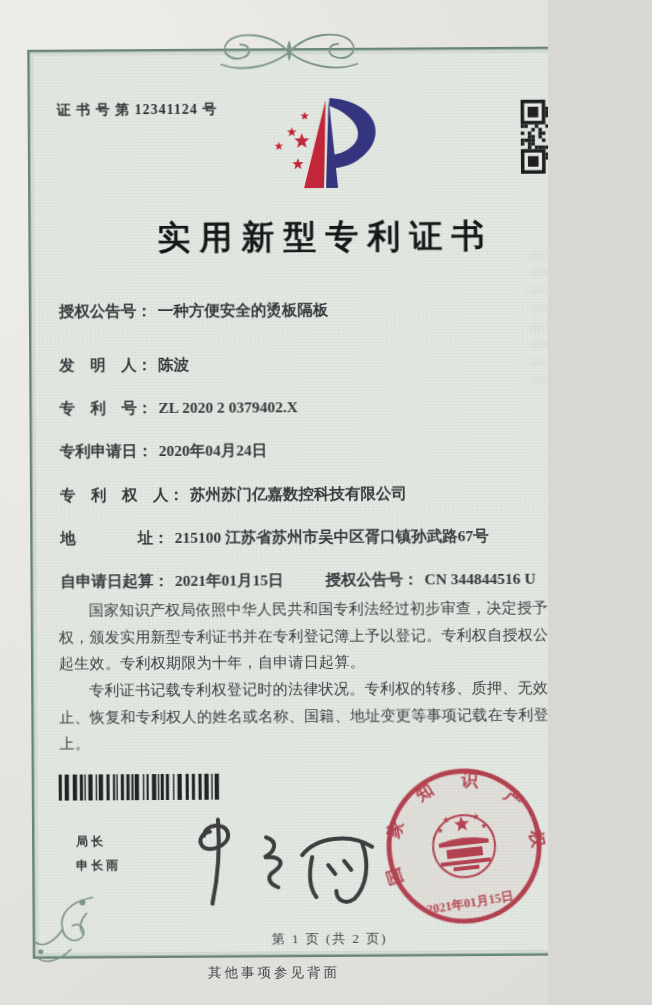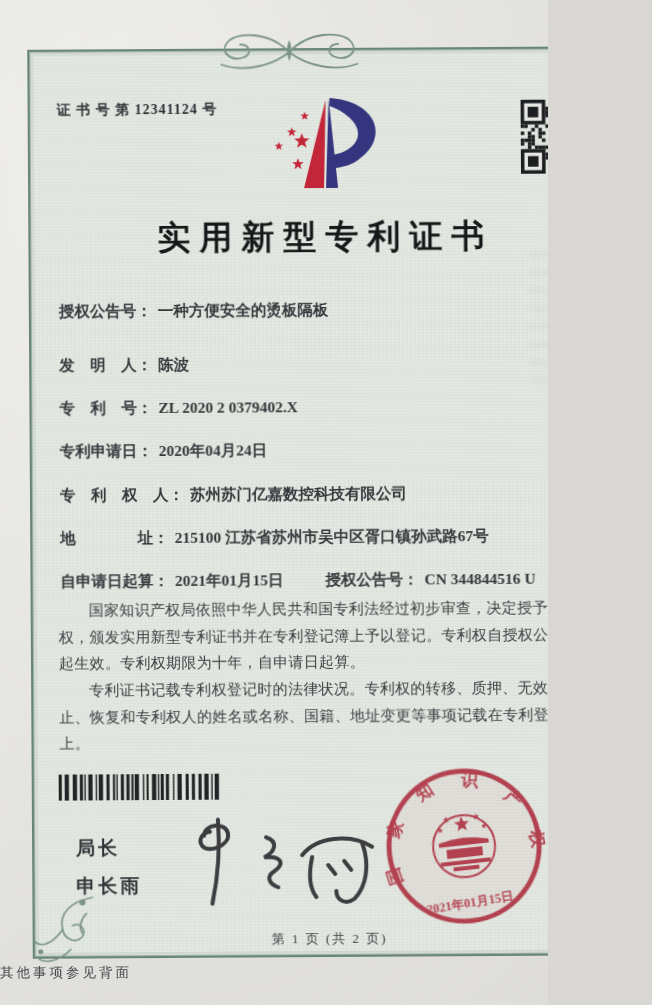--- a/index.html
+++ b/index.html
@@ -22,25 +22,25 @@
     box-shadow:inset 0 0 0 1px rgba(104,133,122,0.45), inset 0 0 0 4px rgba(104,133,122,0.12);
   }
   .cert-no{position:absolute;left:27px;top:50px;font-size:14px;font-weight:700;letter-spacing:1px;color:#2f3135;}
   .title{position:absolute;left:0;top:165px;width:100%;text-align:center;font-size:33px;font-weight:700;letter-spacing:9px;color:#17181a;}
   .row{position:absolute;left:28px;font-size:15.5px;font-weight:700;color:#36383c;white-space:nowrap;}
   .row .fvalue{margin-left:6px;}
   .row .second{margin-left:42px;}
   .paras{position:absolute;left:26px;top:546px;width:538px;font-size:15px;line-height:1.78;color:#3c3e42;letter-spacing:0.3px;}
   .paras p{margin:0;text-indent:2em;}
   .barcode{position:absolute;left:25px;top:723px;}
-  .director{position:absolute;left:42px;top:778px;font-size:19px;font-weight:700;letter-spacing:3px;color:#323438;line-height:2;}
+  .director{position:absolute;left:42px;top:778px;font-size:12px;font-weight:700;letter-spacing:3px;color:#323438;line-height:2;}
   .signature{position:absolute;left:140px;top:763px;}
   .seal{position:absolute;left:345px;top:712px;transform:rotate(-6deg);opacity:0.93;mix-blend-mode:multiply;}
   .page-footer{position:absolute;left:0;top:880px;width:100%;text-align:center;font-size:13px;letter-spacing:2px;color:#3c3e42;}
-  .back-note{position:absolute;left:0;top:964px;width:100%;text-align:left;font-size:13.5px;letter-spacing:3px;color:#45474b;font-family:"Liberation Serif","DejaVu Serif",serif;}
+  .back-note{position:absolute;left:0;top:964px;width:100%;text-align:center;font-size:13.5px;letter-spacing:3px;color:#45474b;font-family:"Liberation Serif","DejaVu Serif",serif;}
   .logo{position:absolute;left:232px;top:38px;}
   .qr{position:absolute;left:491px;top:51px;}
   .orn-top{position:absolute;left:130px;top:-22px;}
   .orn-bl{position:absolute;left:-6px;top:838px;}
   .orn-br{position:absolute;left:526px;top:838px;transform:scaleX(-1);}
   .bleed{position:absolute;left:498px;top:195px;width:120px;height:140px;filter:blur(2px);opacity:0.55;
     background:repeating-linear-gradient(0deg, rgba(60,70,65,0.06) 0 6px, rgba(0,0,0,0) 6px 18px);}
 </style>
 </head>
 <body>

